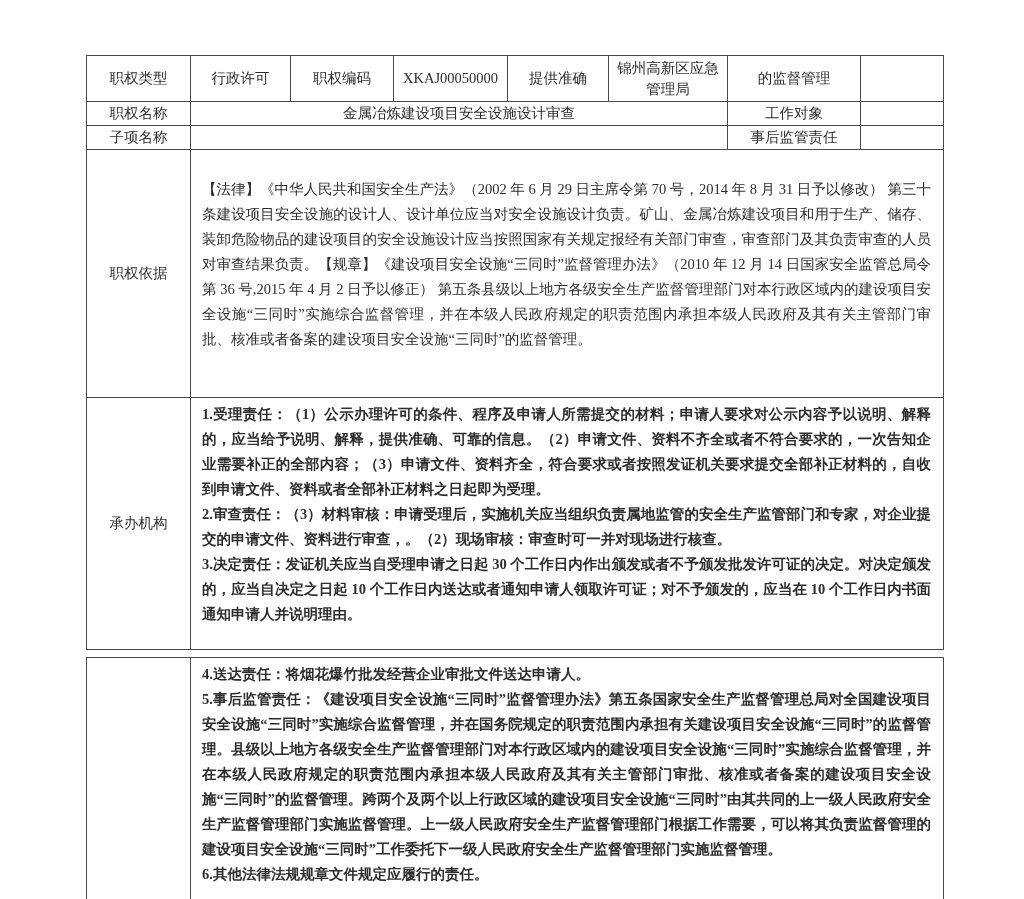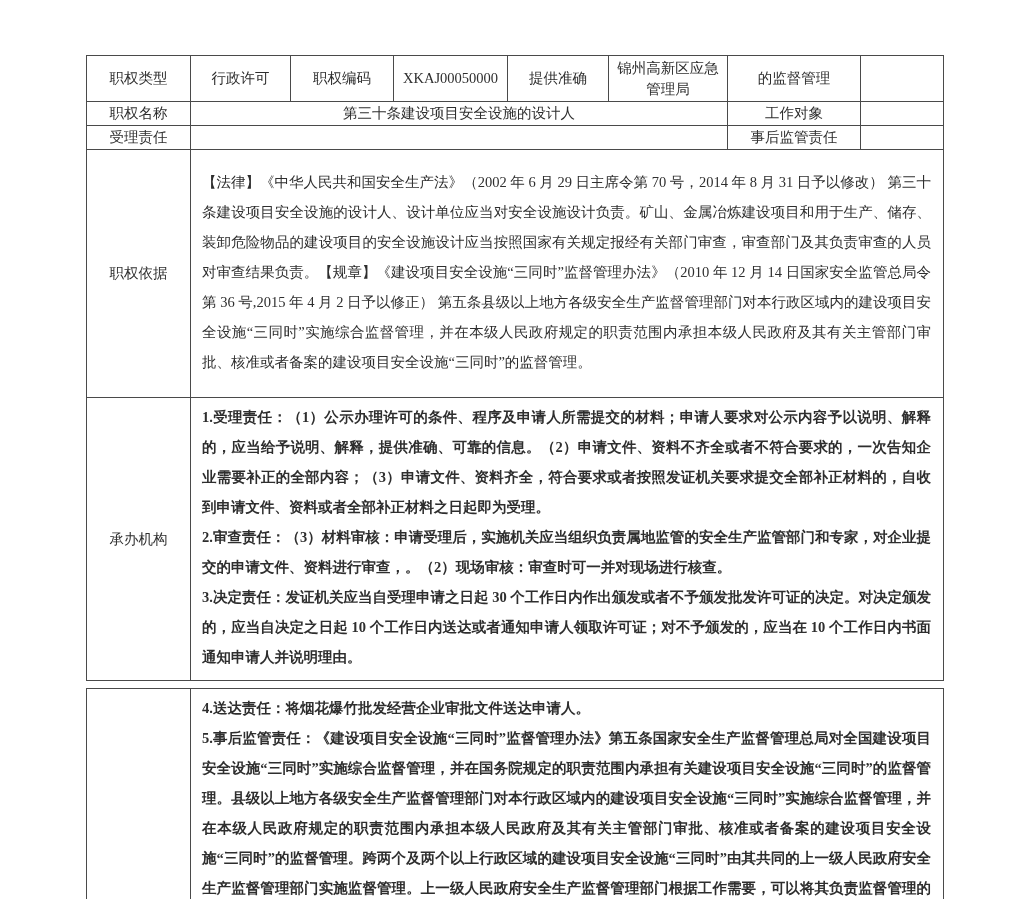--- a/index.html
+++ b/index.html
@@ -26,22 +26,22 @@
   }
   .lbl, .val {
     text-align:center;
     vertical-align:middle;
     line-height:21px;
     padding:1px 3px;
   }
   .content {
     text-align:justify;
     vertical-align:middle;
-    line-height:30px;
-    padding:4px 12px 8px 11px;
+    line-height:25px;
+    padding:4px 12px 22px 11px;
   }
   .content p { text-align:justify;font-weight:bold; }
   .t2 { margin-top:7px;border-radius:22px; }
   .r1 td { height:46px; }
   .r2 td { height:22px; }
   .r3 td { height:23px; }
   .r-basis td { height:248px; }
   .r-duty td { height:200px; }
   .r-duty2 td { height:220px; }
   .r-remark td { height:22px; }
@@ -70,27 +70,27 @@
       <td class="lbl">职权编码</td>
       <td class="val">XKAJ00050000</td>
       <td class="lbl">提供准确</td>
       <td class="val">锦州高新区应急管理局</td>
       <td class="lbl">的监督管理</td>
       <td class="val"></td>
     </tr>
 
     <tr class="r2">
       <td class="lbl">职权名称</td>
-      <td class="val" colspan="5">第三十条建设项目安全设施的设计人</td>
+      <td class="val" colspan="5">金属冶炼建设项目安全设施设计审查</td>
       <td class="lbl">工作对象</td>
       <td class="val"></td>
     </tr>
 
     <tr class="r3">
-      <td class="lbl">受理责任</td>
+      <td class="lbl">子项名称</td>
       <td class="val" colspan="5"></td>
       <td class="lbl">事后监管责任</td>
       <td class="val"></td>
     </tr>
 
     <tr class="r-basis">
       <td class="lbl">职权依据</td>
       <td class="content" colspan="7">【法律】《中华人民共和国安全生产法》（2002 年 6 月 29 日主席令第 70 号，2014 年 8 月 31 日予以修改）  第三十条建设项目安全设施的设计人、设计单位应当对安全设施设计负责。矿山、金属冶炼建设项目和用于生产、储存、装卸危险物品的建设项目的安全设施设计应当按照国家有关规定报经有关部门审查，审查部门及其负责审查的人员对审查结果负责。【规章】《建设项目安全设施“三同时”监督管理办法》（2010 年 12 月 14 日国家安全监管总局令第 36 号,2015 年 4 月 2 日予以修正）  第五条县级以上地方各级安全生产监督管理部门对本行政区域内的建设项目安全设施“三同时”实施综合监督管理，并在本级人民政府规定的职责范围内承担本级人民政府及其有关主管部门审批、核准或者备案的建设项目安全设施“三同时”的监督管理。</td>
     </tr>
 

